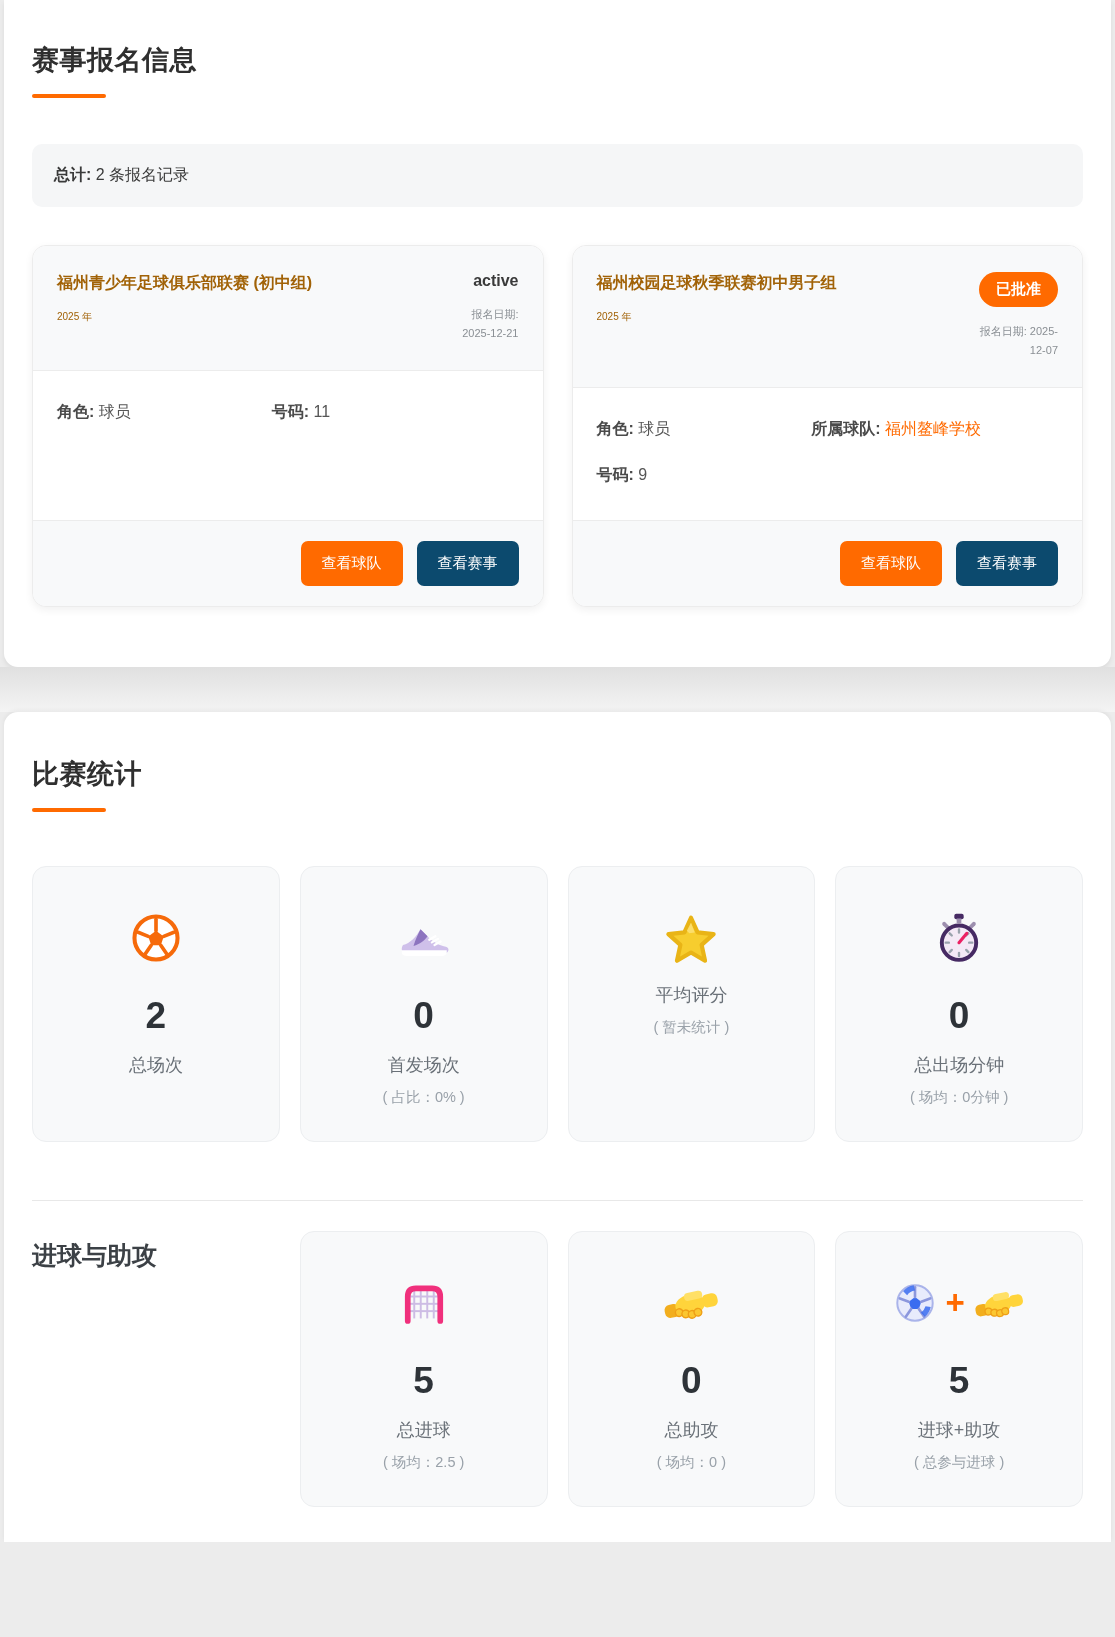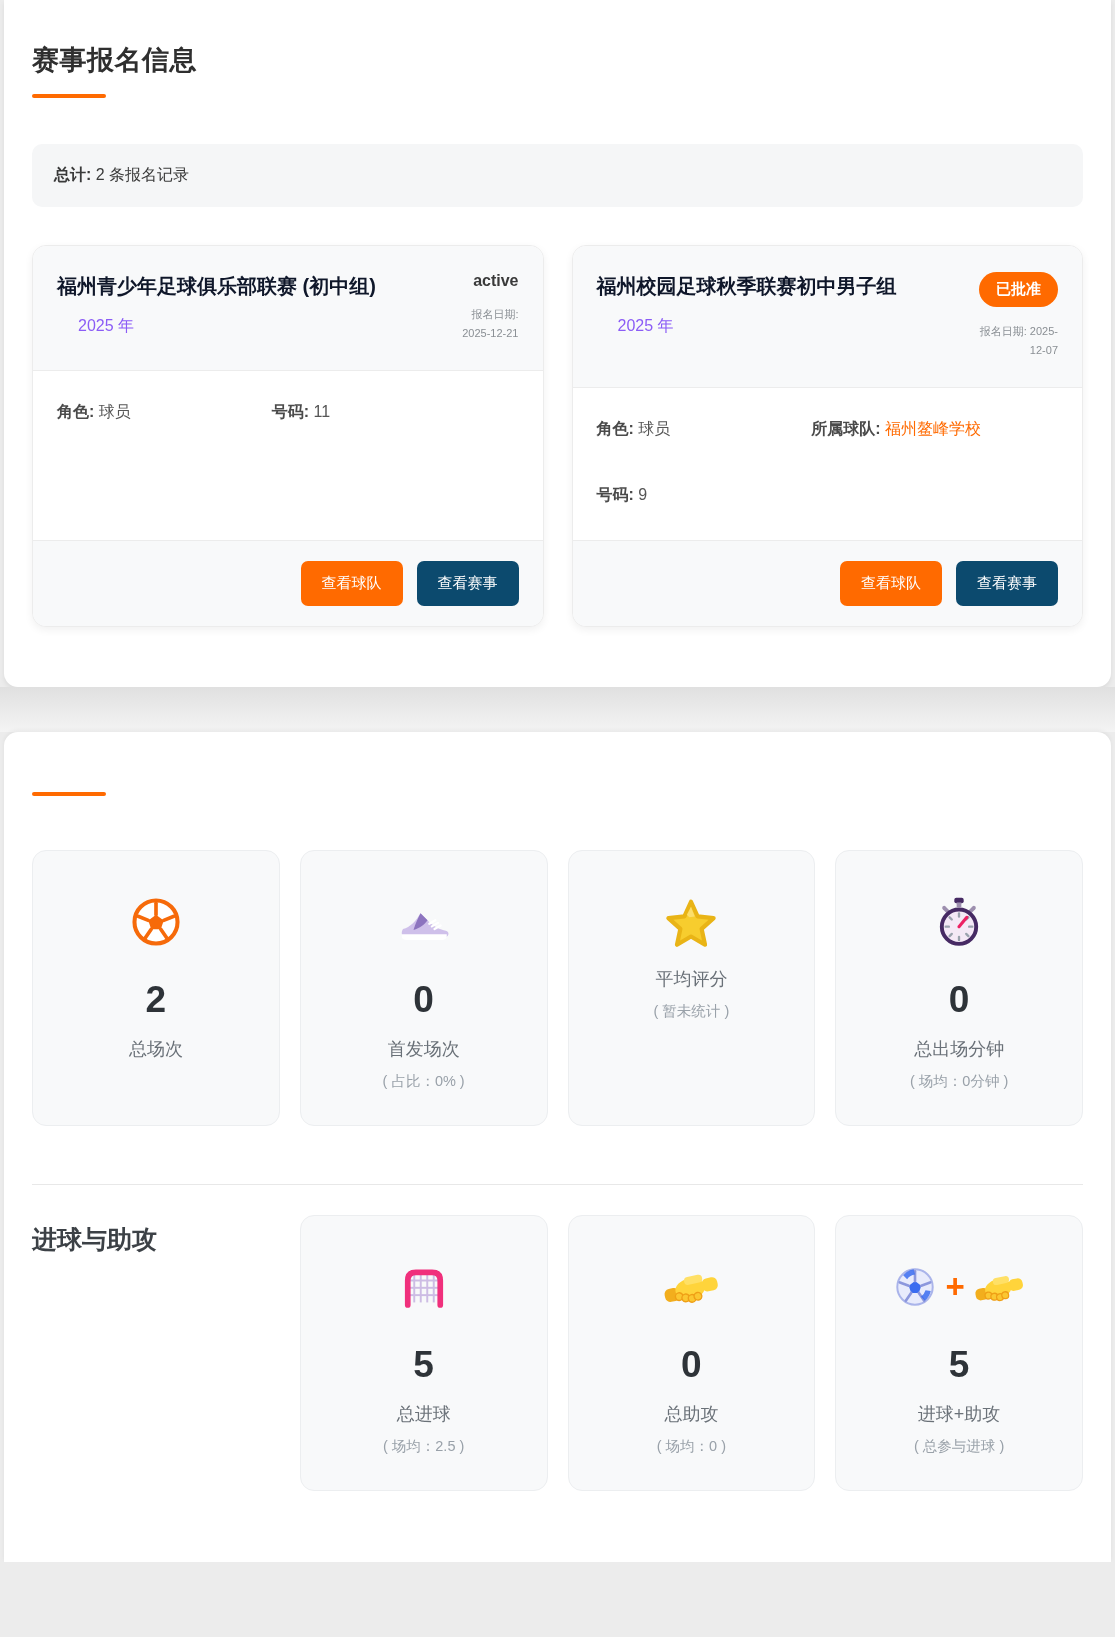--- a/index.html
+++ b/index.html
@@ -17,28 +17,28 @@
 
   .section-title { font-size:27px; font-weight:700; color:#2f2f2f; letter-spacing:.5px; }
   .title-underline { width:74px; height:4px; border-radius:2px; margin-top:16px; background:#ff6a00; }
 
   .summary-bar { margin-top:46px; background:#f5f6f7; border-radius:10px; padding:21px 22px; font-size:16px; color:#3a3a3a; }
   .summary-bar b { font-weight:700; }
 
   .reg-grid { display:grid; grid-template-columns:1fr 1fr; gap:28px; margin-top:38px; }
   .reg-card { background:#fff; border:1px solid #ececec; border-radius:14px; overflow:hidden; box-shadow:0 3px 8px rgba(0,0,0,.06); display:flex; flex-direction:column; }
   .reg-head { background:#f8f9fa; border-bottom:1px solid #ececec; padding:24px 24px 28px; display:flex; justify-content:space-between; gap:14px; }
-  .reg-title { font-size:20px; font-weight:700; color:#0f172a; line-height:1.6; max-width:330px; }
-  .reg-year { font-size:16px; color:#8b5cf6; margin-top:14px;margin-left:21px; }
+  .reg-title { font-size:16px; font-weight:700; color:#a16207; line-height:1.6; max-width:330px; }
+  .reg-year { font-size:10px; color:#a16207; margin-top:14px; }
   .reg-head-right { text-align:right; flex:0 0 auto; max-width:135px; padding-top:2px; }
   .status-text { font-size:16px; font-weight:700; color:#3a3a3a; }
   .status-badge { display:inline-block; background:#ff6a00; color:#fff; font-size:15px; font-weight:700; padding:8px 17px; border-radius:999px; }
   .reg-date { margin-top:15px; font-size:11px; color:#8a8f94; line-height:1.7; white-space:pre-line; }
 
-  .reg-body { padding:28px 24px 32px; display:grid; grid-template-columns:1fr 1.15fr; row-gap:40px; flex:1; }
+  .reg-body { padding:28px 24px 32px; display:grid; grid-template-columns:1fr 1.15fr; row-gap:20px; flex:1; }
   .field { font-size:16px; line-height:1.6; }
   .field-label { font-weight:700; color:#4a4a4a; }
   .field-value { color:#555; }
   .team-link { color:#ff6a00; cursor:pointer; }
 
   .reg-foot { background:#f8f9fa; border-top:1px solid #ececec; padding:20px 24px; display:flex; justify-content:flex-end; gap:14px; }
   .btn { border:none; cursor:pointer; border-radius:7px; padding:13px 21px; font-size:15px; color:#fff; font-family:inherit; }
   .btn-orange { background:#ff6a00; }
   .btn-gray { background:#0c4a6e; }
 
@@ -125,20 +125,21 @@
         <button class="btn btn-gray">查看赛事</button>
       </div>
     </div>
 
   </div>
 </div>
 
 <div class="panel-gap"></div>
 
 <div class="panel panel-bottom">
+  <div class="section-title">比赛统计</div>
   <div class="title-underline"></div>
 
   <div class="stats-grid">
 
     <div class="stat-card">
       <div class="stat-icon">
         <svg width="52" height="52" viewBox="0 0 64 64">
           <circle cx="32" cy="32" r="26.5" fill="#fff" stroke="#f66a0a" stroke-width="5"></circle>
           <polygon points="32,23 41.5,30 37.9,41 26.1,41 22.5,30" fill="#f66a0a"></polygon>
           <g stroke="#f66a0a" stroke-width="4.5" stroke-linecap="round">

